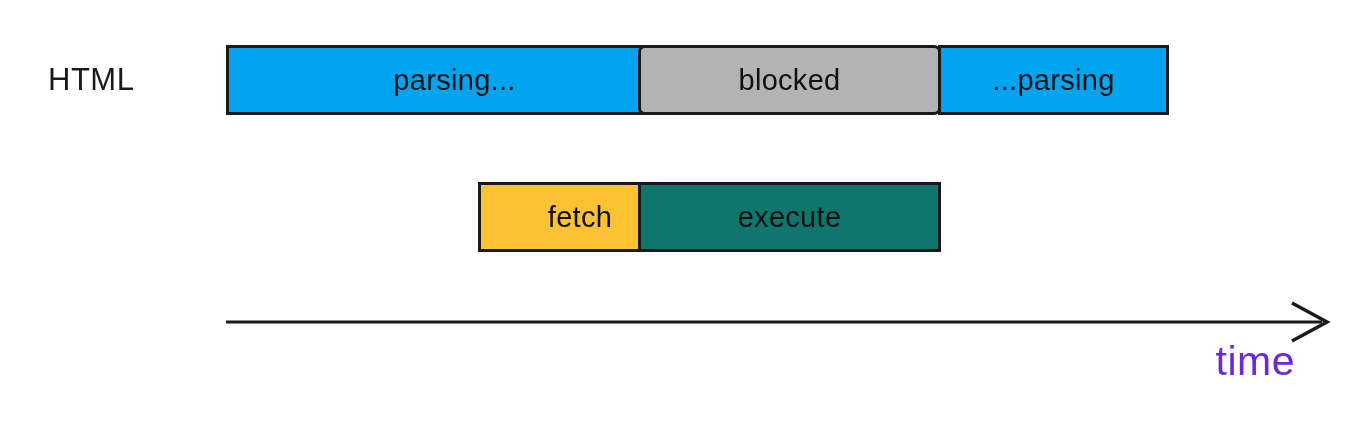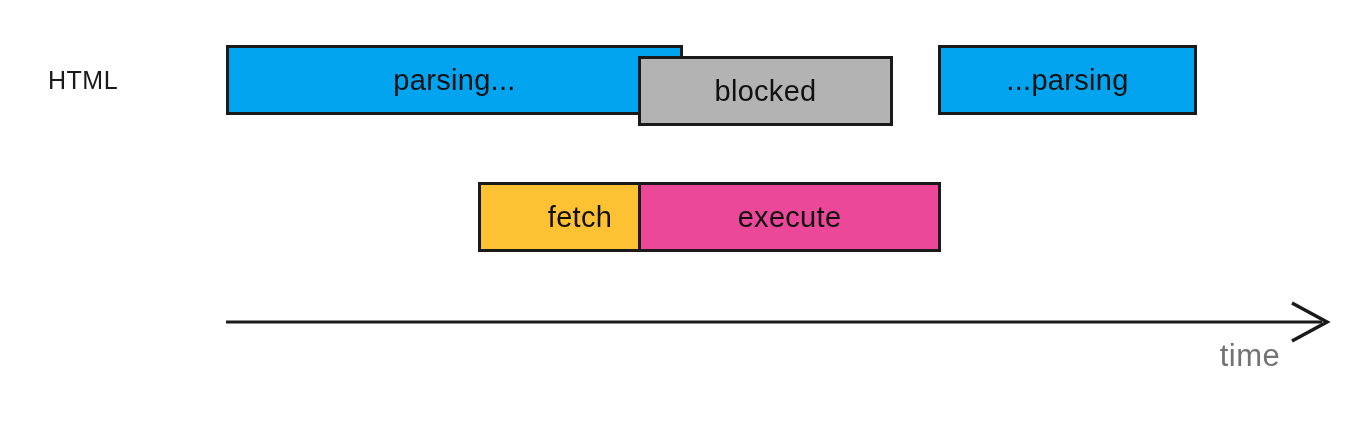--- a/index.html
+++ b/index.html
@@ -15,62 +15,62 @@
   .stage {
     position: relative;
     width: 1360px;
     height: 428px;
   }
   .row-label {
     position: absolute;
     display: flex;
     align-items: center;
     height: 70px;
-    font-size: 25px;
+    font-size: 31px;
     font-weight: 400;
     letter-spacing: 0.5px;
     color: #1a1a1a;
   }
   .row-label.html { left: 48px; top: 45px; }
   .row-label.js   { left: 50px; top: 182px; }
   .segment {
     position: absolute;
     height: 70px;
     box-sizing: border-box;
     border: 3px solid #1a1a1a;
     display: flex;
     align-items: center;
     justify-content: center;
     font-size: 29px;
     letter-spacing: 0.3px;
     color: #111111;
   }
   
   .seg-parsing-start { left: 226px; top: 45px;  width: 457px; }
-  .seg-blocked       { left: 638px; top: 56px;  width: 255px; }
-  .seg-parsing-end   { left: 938px; top: 45px;  width: 259px; }
+  .seg-blocked       { left: 638px; top: 45px;  width: 303px; border-radius: 7px; }
+  .seg-parsing-end   { left: 938px; top: 45px;  width: 231px; }
   
   .seg-fetch         { left: 437px; top: 182px; width: 204px; margin-left: 41px; }
   .seg-execute       { left: 638px; top: 182px; width: 303px; }
   .axis-svg {
     position: absolute;
     left: 0; top: 0;
     width: 1360px;
     height: 428px;
     pointer-events: none;
   }
   .axis-label {
     position: absolute;
     left: 1205px;
     top: 338px;
     width: 90px;
-    text-align: center;
-    font-size: 31px;
+    text-align: right;
+    font-size: 41px;
     letter-spacing: 0.5px;
-    color: #737373;
+    color: #6d28d9;
   }
 </style>
 </head>
 <body>
 
 <div class="stage">
 
   <div class="row-label html">
     <span>HTML</span>
   </div>
@@ -85,21 +85,21 @@
   </div>
 
   <div class="segment seg-parsing-end" style="background: rgb(2, 163, 239);">
     <span>...parsing</span>
   </div>
 
   <div class="segment seg-fetch" style="background: rgb(253, 194, 51);">
     <span>fetch</span>
   </div>
 
-  <div class="segment seg-execute" style="background: #ec4899;">
+  <div class="segment seg-execute" style="background: #0f766e;">
     <span>execute</span>
   </div>
 
   <svg class="axis-svg" viewBox="0 0 1360 428" xmlns="http://www.w3.org/2000/svg">
     <line x1="226" y1="322" x2="1322" y2="322" stroke="#1a1a1a" stroke-width="3"></line>
     <polyline points="1292,303 1327,322 1292,341" fill="none" stroke="#1a1a1a" stroke-width="3.5"></polyline>
   </svg>
 
   <div class="axis-label">
     <span>time</span>

